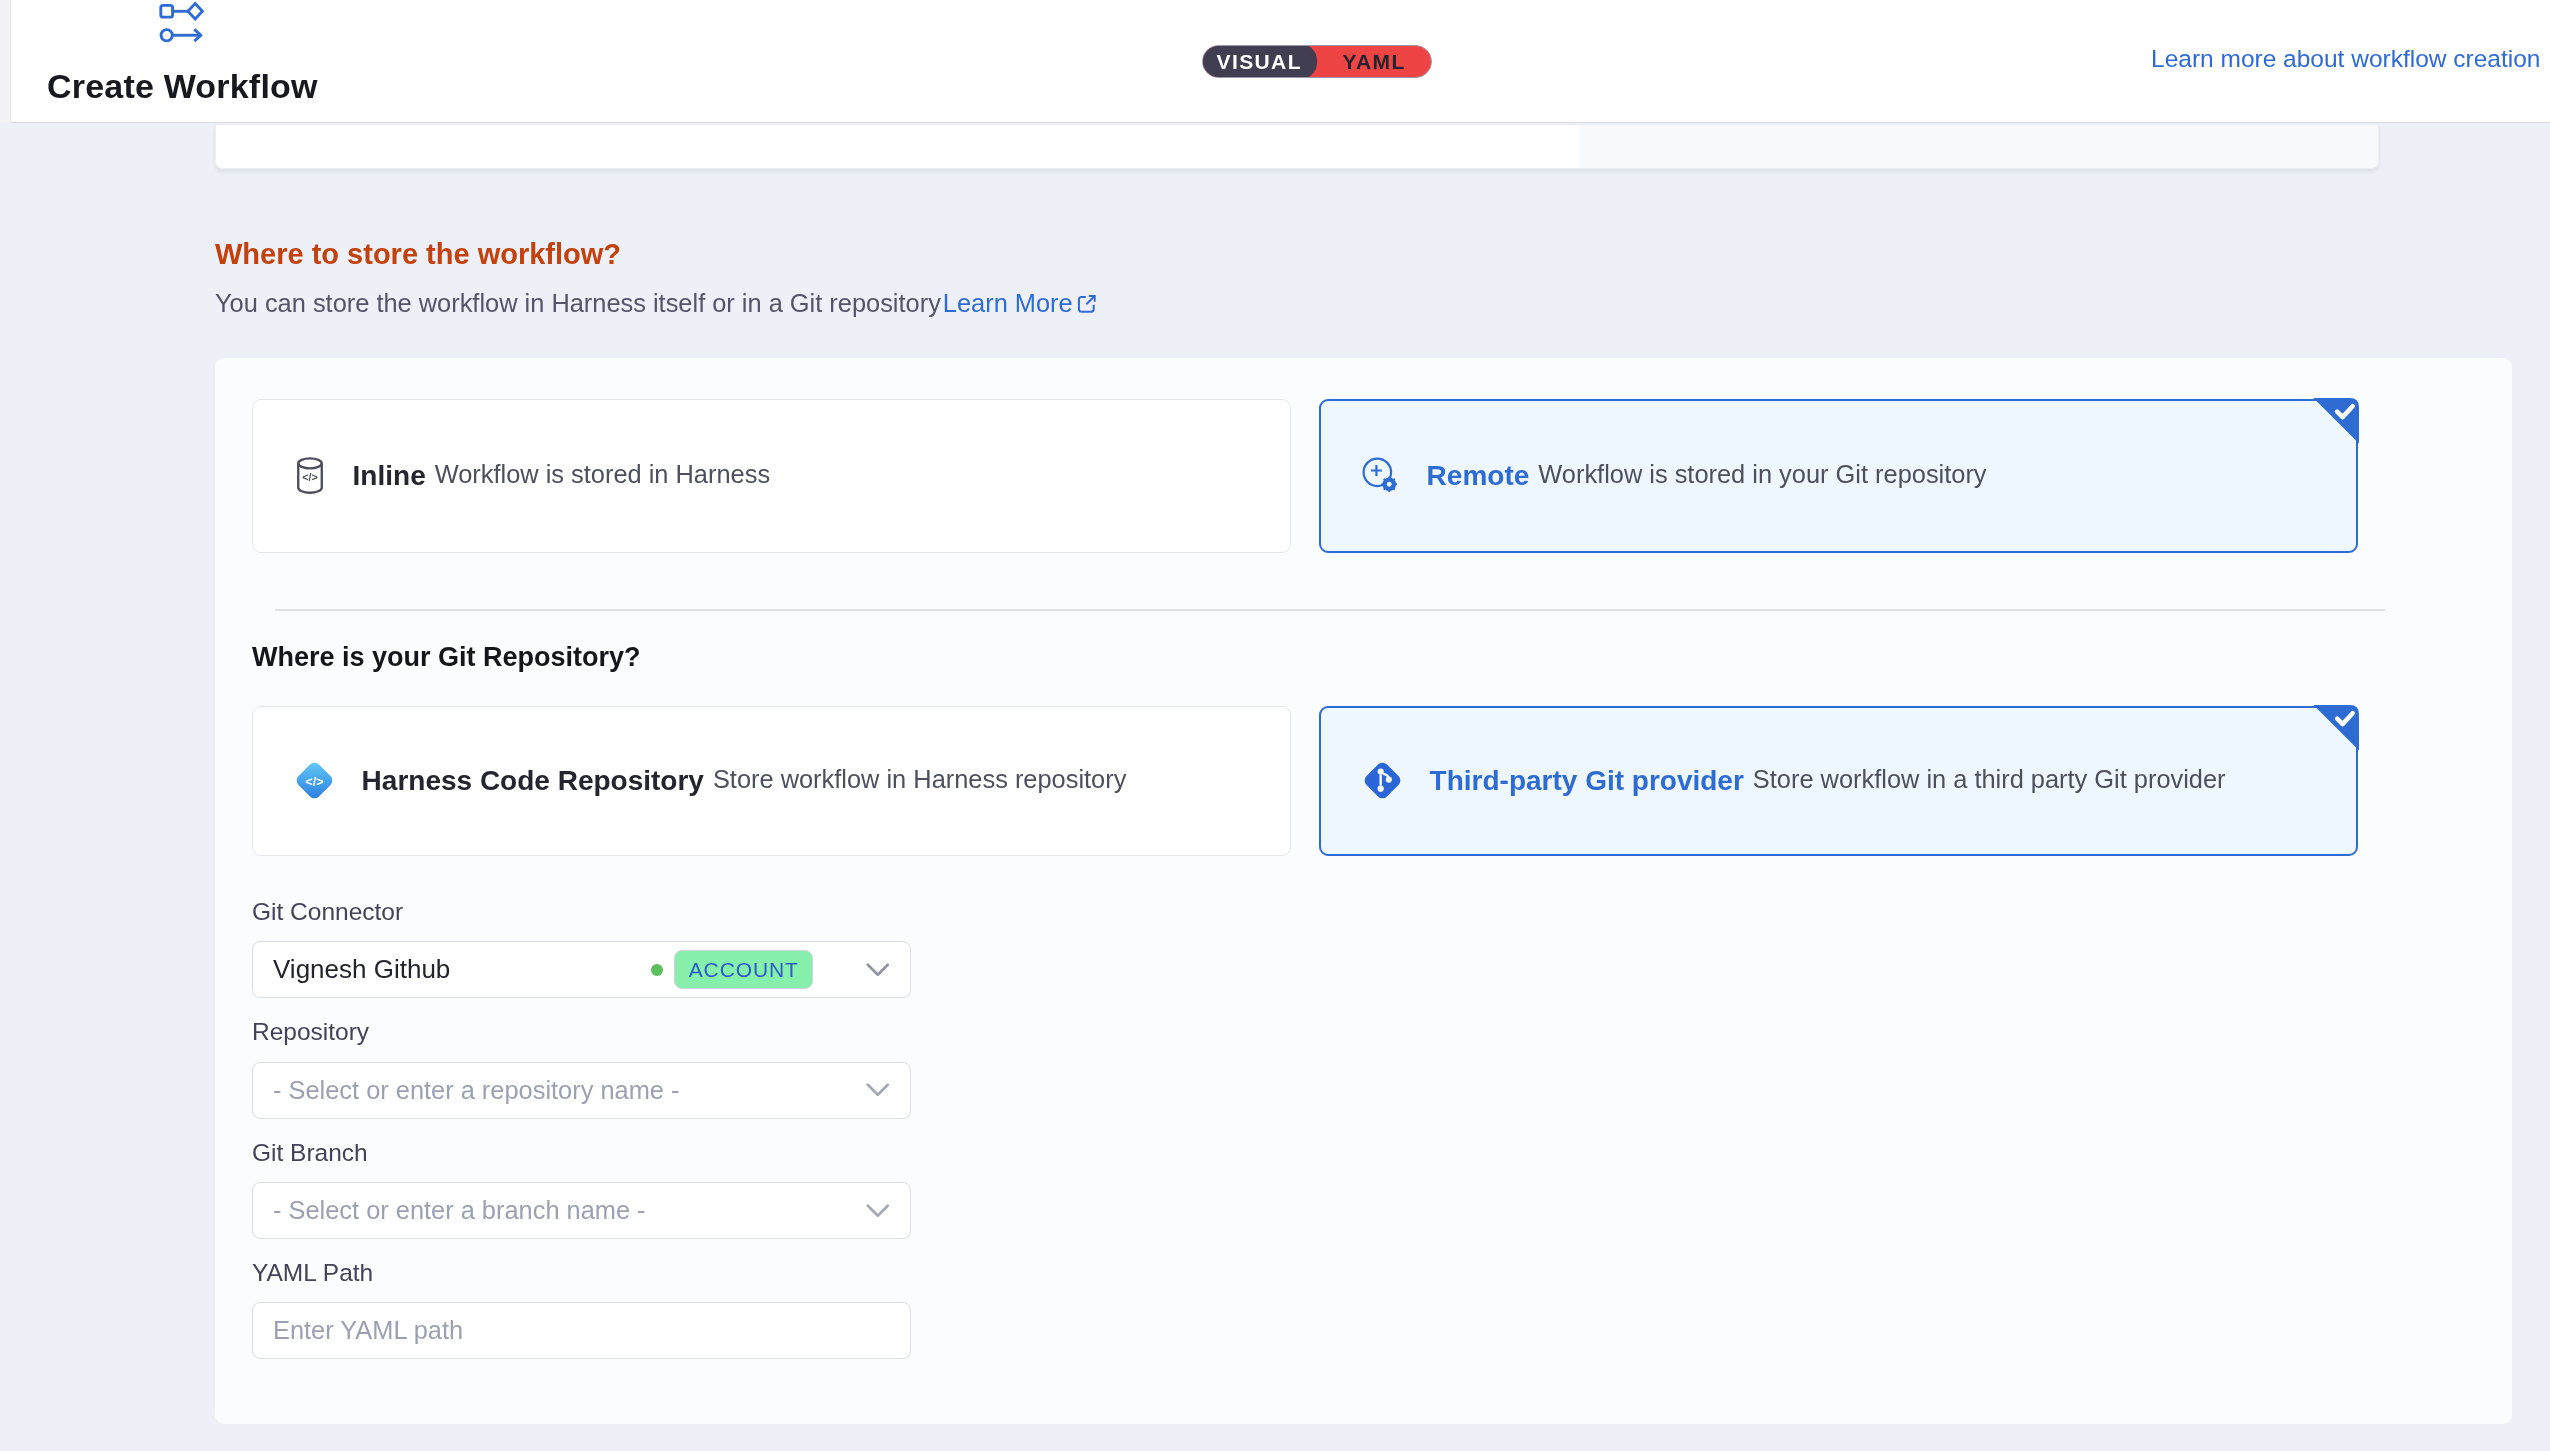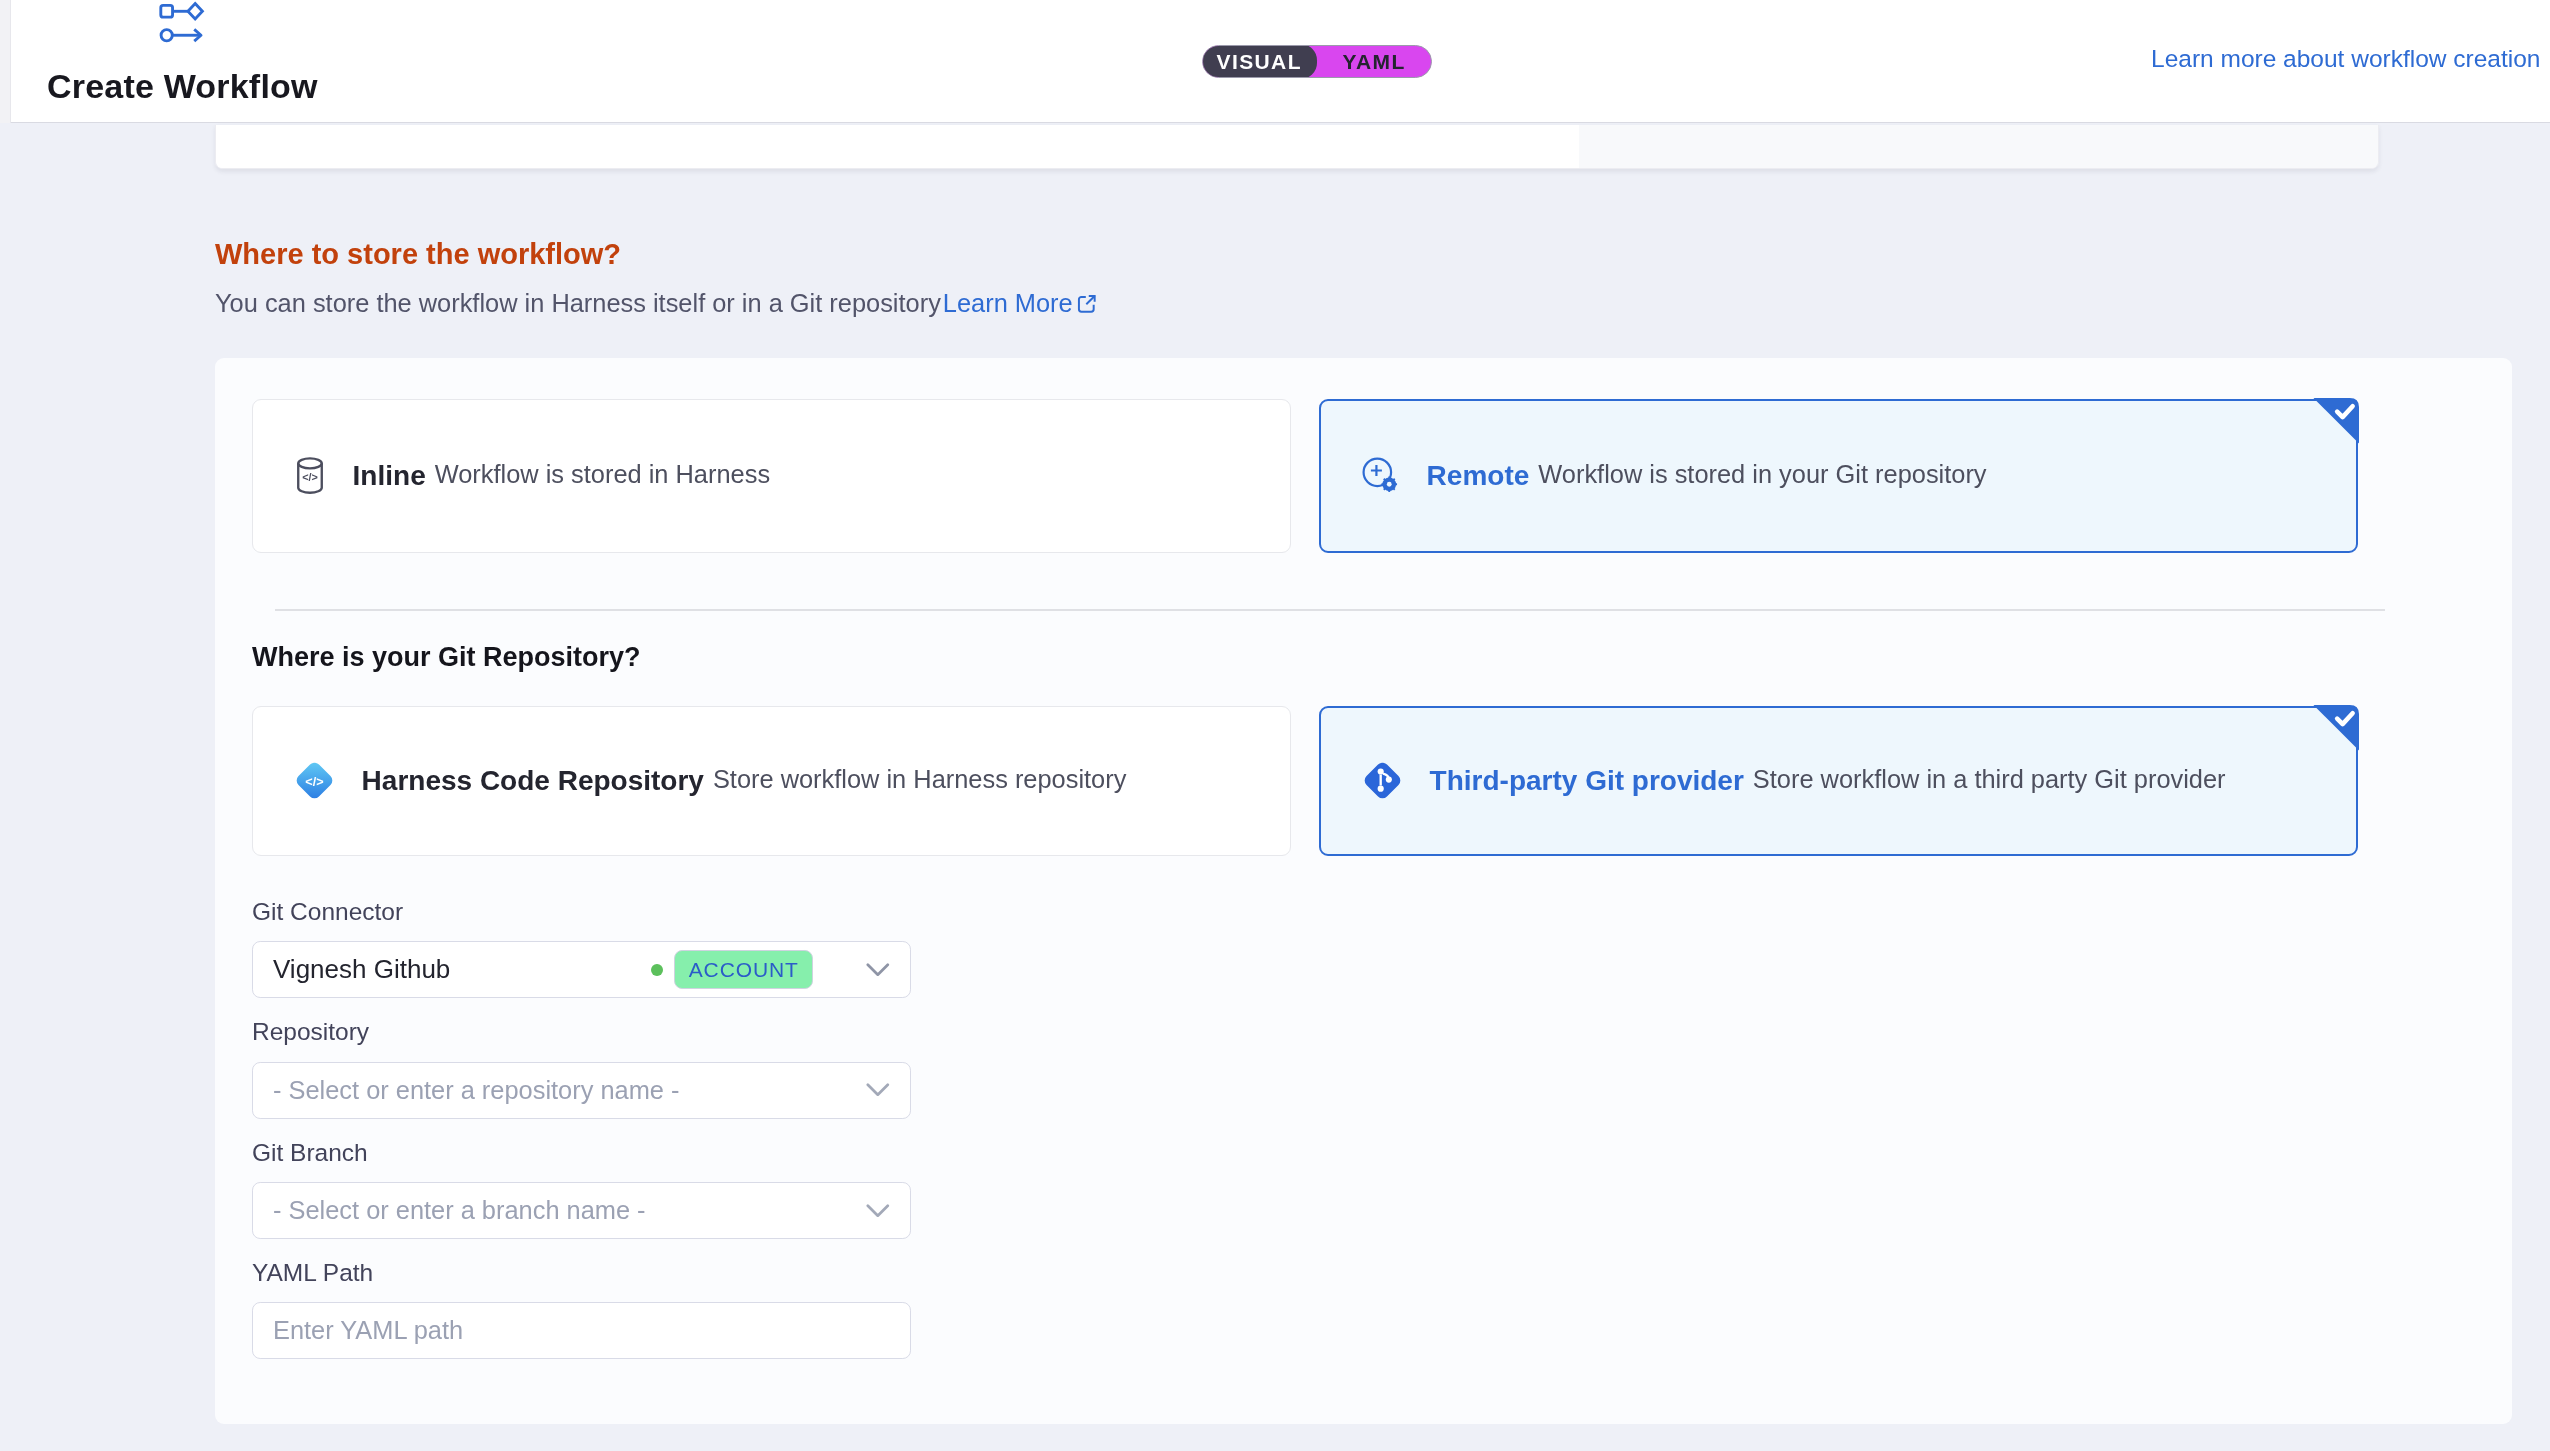--- a/index.html
+++ b/index.html
@@ -19,21 +19,21 @@
     position:absolute; top:0; left:0; width:11px; height:123px;
     background:#f2f2f5; border-right:0.9px solid #e7e7ec;
   }
   .header-left {
     position:absolute; left:47px; top:0; height:122px;
     display:flex; align-items:center; gap:20px;flex-direction:column;
   }
   .page-title { font-size:34px; font-weight:700; color:#18181f; letter-spacing:0.2px; }
   .mode-toggle {
     position:absolute; left:1202px; top:45px; width:230px; height:33px;
-    background:#d946ef; border:1.8px solid #9b9aab; border-radius:18px;
+    background:#ef4444; border:1.8px solid #9b9aab; border-radius:18px;
     display:flex; align-items:stretch; overflow:hidden;
   }
   .mode-option {
     flex:1; display:flex; align-items:center; justify-content:center;
     font-size:21px; font-weight:700; letter-spacing:1.4px; color:#24242f;
     cursor:pointer;
   }
   .mode-option.active {
     background:#403e50; color:#ffffff; border-radius:16.3px;
     margin:-1.8px 0 -1.8px -1.8px; flex:1.02;

